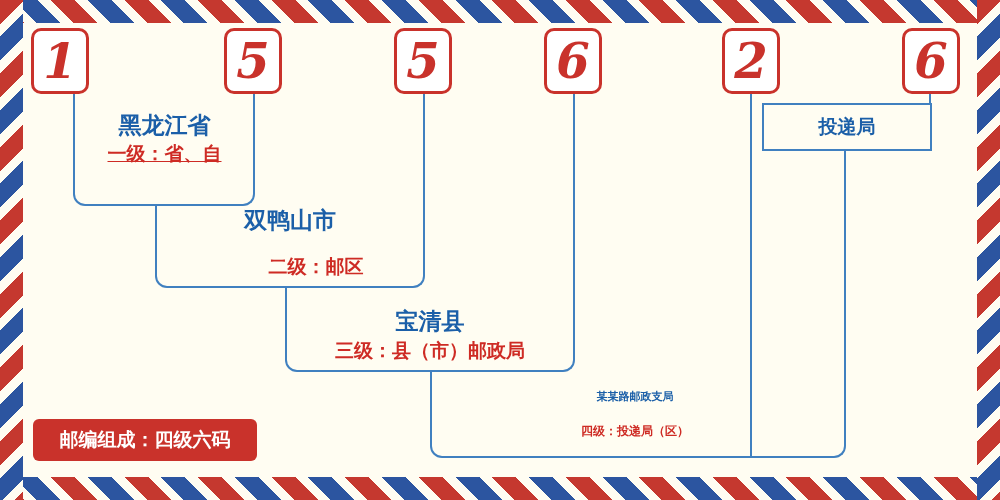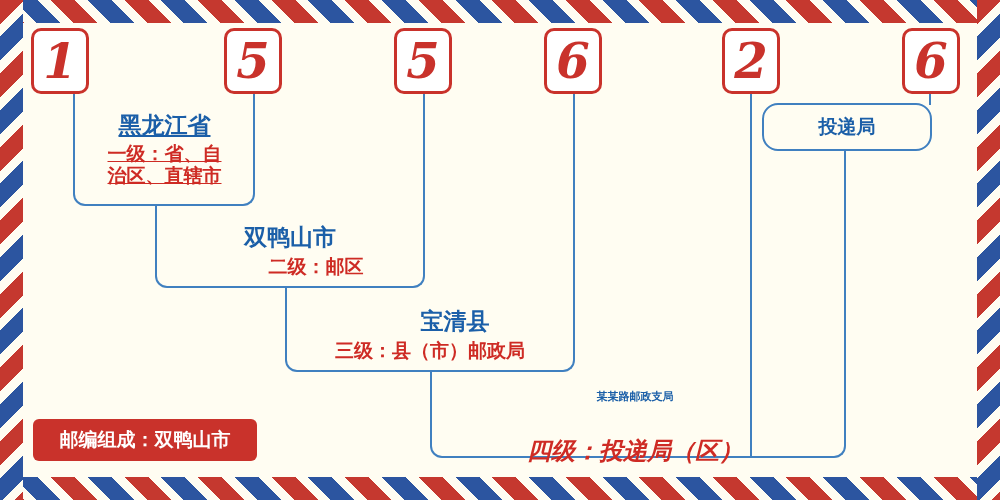--- a/index.html
+++ b/index.html
@@ -55,43 +55,43 @@
   #bracket-l4 { left:430px; top:370px; width:416px; height:88px;  }
 
   #stub-digit3   { left:423px; top:94px;  height:112px; }
   #stub-digit4   { left:573px; top:94px;  height:194px; }
   #line-digit5   { left:750px; top:94px;  height:364px; }
   #line-delivery { left:844px; top:149px; height:223px; }
   #stub-digit6   { left:929px; top:94px;  height:11px;  }
 
   #delivery-box {
     position:absolute; left:762px; top:103px; width:170px; height:48px;
-    border:2px solid #4080c0; border-radius:16px;
+    border:2px solid #4080c0; border-radius:0;
     display:flex; align-items:center; justify-content:center;
   }
 
   
   .name {
     position:absolute; text-align:center; color:#1b5fa8;
     font-weight:bold; font-size:23px; line-height:1.2;
   }
   .desc {
     position:absolute; text-align:center; color:#ce2b24;
     font-weight:bold; font-size:19px; line-height:22px;
   }
   .desc span { display:block;text-decoration:underline; }
 
-  #l1-name { left:62px;  top:112px; width:205px;text-decoration:underline; }
+  #l1-name { left:62px;  top:112px; width:205px; }
   #l1-desc { left:62px;  top:143px; width:205px; }
-  #l2-name { left:155px; top:224px; width:270px; }
+  #l2-name { left:155px; top:207px; width:270px; }
   #l2-desc { left:155px; top:256px; width:322px; }
-  #l3-name { left:285px; top:308px; width:290px;margin-left:25px; }
+  #l3-name { left:285px; top:308px; width:290px; }
   #l3-desc { left:285px; top:340px; width:290px; }
   #l4-name { left:485px; top:390px; width:300px; font-size:11px; }
-  #l4-desc { left:485px; top:440px; width:300px; font-size:24px;font-style:italic; }
+  #l4-desc { left:485px; top:420px; width:300px; font-size:12px; }
 
   #delivery-label { color:#1b5fa8; font-weight:bold; font-size:19px; }
 
   #footer-badge {
     position:absolute; left:33px; top:419px; width:224px; height:42px;
     background:#c9322b; border-radius:6px; color:#ffffff;
     font-weight:bold; font-size:19px;
     display:flex; align-items:center; justify-content:center;
   }
 </style>
@@ -130,31 +130,30 @@
   <div id="bracket-l4" class="bracket"></div>
   <div id="stub-digit3" class="vline"></div>
   <div id="stub-digit4" class="vline"></div>
   <div id="line-digit5" class="vline"></div>
   <div id="line-delivery" class="vline"></div>
   <div id="stub-digit6" class="vline"></div>
 
   <div id="l1-name" class="name">黑龙江省</div>
   <div id="l1-desc" class="desc">
     <span>一级：省、自</span>
-    <span>治区、直辖市</span>
   </div>
 
   <div id="l2-name" class="name">双鸭山市</div>
   <div id="l2-desc" class="desc">二级：邮区</div>
 
   <div id="l3-name" class="name">宝清县</div>
   <div id="l3-desc" class="desc">三级：县（市）邮政局</div>
 
   <div id="l4-name" class="name">某某路邮政支局</div>
   <div id="l4-desc" class="desc">四级：投递局（区）</div>
 
   <div id="delivery-box">
     <span id="delivery-label">投递局</span>
   </div>
 
-  <div id="footer-badge">邮编组成：双鸭山市</div>
+  <div id="footer-badge">邮编组成：四级六码</div>
 
 </div>
 
 </body></html>

